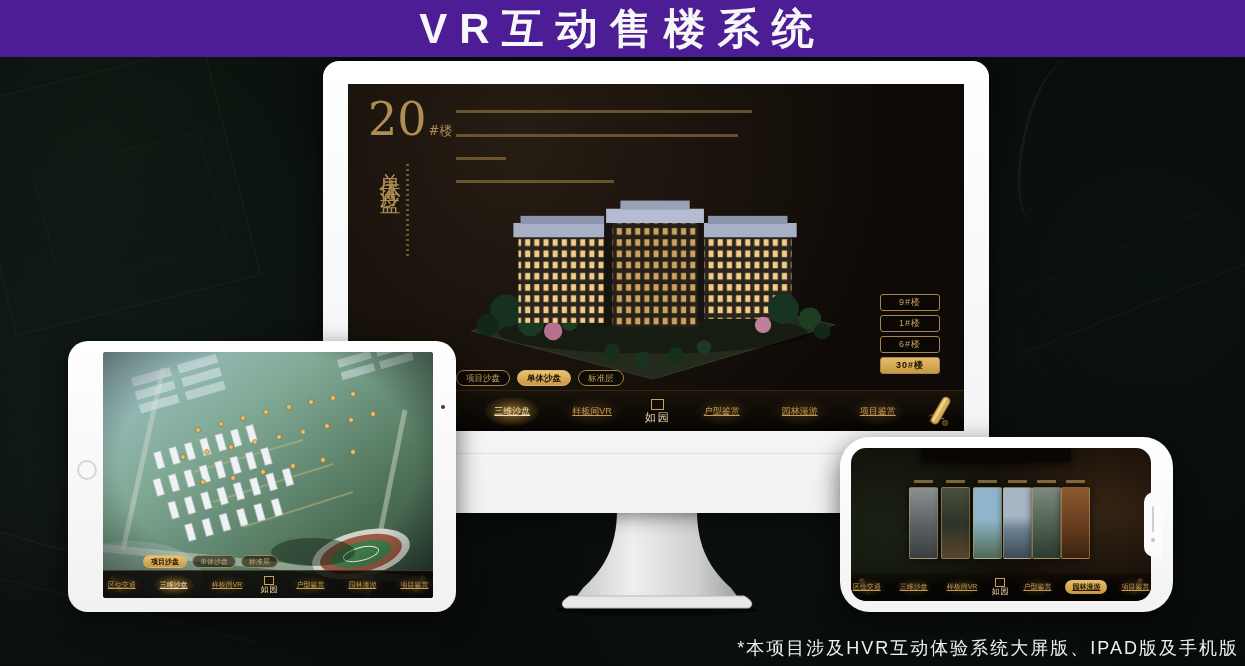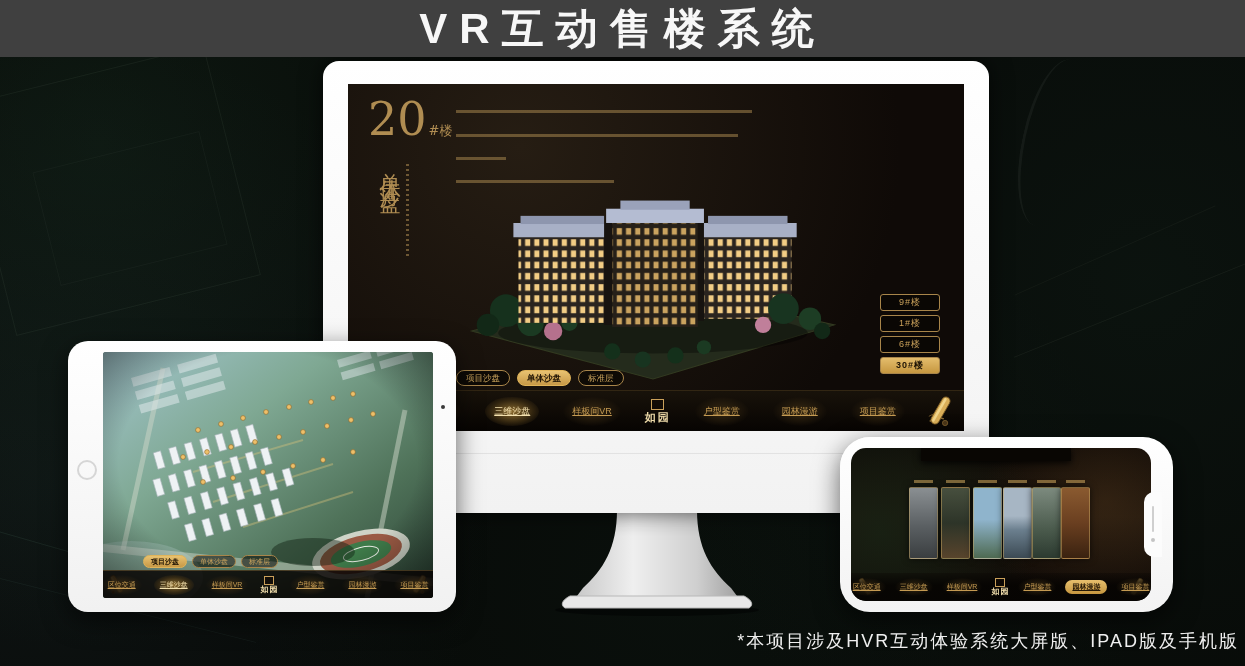--- a/index.html
+++ b/index.html
@@ -11,36 +11,36 @@
   .bg-tint{left:0;top:0;width:100%;height:100%;
     background:
       radial-gradient(circle at 8% 22%, rgba(28,58,40,.30), transparent 40%),
       radial-gradient(circle at 92% 42%, rgba(22,44,34,.28), transparent 45%),
       radial-gradient(circle at 4% 72%, rgba(60,90,100,.14), transparent 35%),
       radial-gradient(circle at 55% 88%, rgba(20,40,30,.22), transparent 50%);}
   .bg-rect{border:1px solid rgba(130,150,130,.09);transform:rotate(-14deg);}
   .bg-line{background:rgba(120,170,150,.11);height:1px;}
 
   
-  .title-band{left:0;top:0;width:100%;height:57px;background:#404040;z-index:6;
+  .title-band{left:0;top:0;width:100%;height:57px;background:#4c1d95;z-index:6;
     display:flex;align-items:center;justify-content:center;}
   .main-title{color:#f7f7f7;font-size:42px;font-weight:bold;letter-spacing:12px;}
-  .footnote{right:6px;bottom:13px;color:#efefef;font-size:18px;letter-spacing:2px;z-index:7;margin-top:36px;}
+  .footnote{right:6px;bottom:6px;color:#efefef;font-size:18px;letter-spacing:2px;z-index:7;margin-top:36px;}
 
   
   .pill{border:1px solid #a8854a;color:#cba45c;background:rgba(8,5,2,.55);
         border-radius:8px;text-align:center;display:inline-block;}
   .pill.active{background:linear-gradient(180deg,#e8c271,#c79947);color:#221606;border-color:#e0b459;font-weight:bold;}
   .nav-item{color:#c49a52;white-space:nowrap;text-align:center;border-radius:50%;
     background:radial-gradient(ellipse at center, rgba(62,46,20,.85), rgba(10,7,4,0) 72%);text-decoration:underline;}
   .nav-item.active{color:#f3e0ae;background:radial-gradient(ellipse at center,#8a6a2e 0%,#47351596 55%,rgba(10,7,4,0) 78%);}
   .nav-item.oval{background:linear-gradient(180deg,#e6bf6d,#c6963f);color:#241807;border-radius:9px;font-weight:bold;}
   .logo-wrap{display:flex;flex-direction:column;align-items:center;line-height:1;}
   .logo-seal{border:1px solid #caa05a;background:rgba(20,12,5,.6);}
-  .logo-text{color:#ecd9a8;letter-spacing:2px;white-space:nowrap;font-weight:bold;}
+  .logo-text{color:#ecd9a8;letter-spacing:2px;white-space:nowrap;}
   .scroll-icon{display:block;}
 
   
   .monitor{left:323px;top:61px;width:666px;height:452px;background:linear-gradient(180deg,#ffffff,#f2f2f2);
     border-radius:16px 16px 12px 12px;box-shadow:0 0 22px rgba(0,0,0,.65);z-index:2;}
   .m-chinline{left:0;top:392px;width:100%;height:1px;background:#e2e2e2;}
   .m-screen{left:25px;top:23px;width:616px;height:347px;overflow:hidden;
     background:radial-gradient(circle at 28% 18%, #261d13, #0f0a07 72%);}
   .m-bignum{left:20px;top:12px;color:#b08d52;font-family:"DejaVu Serif",serif;font-size:46px;line-height:1;}
   .m-bignum .suffix{font-size:13px;margin-left:2px;}

